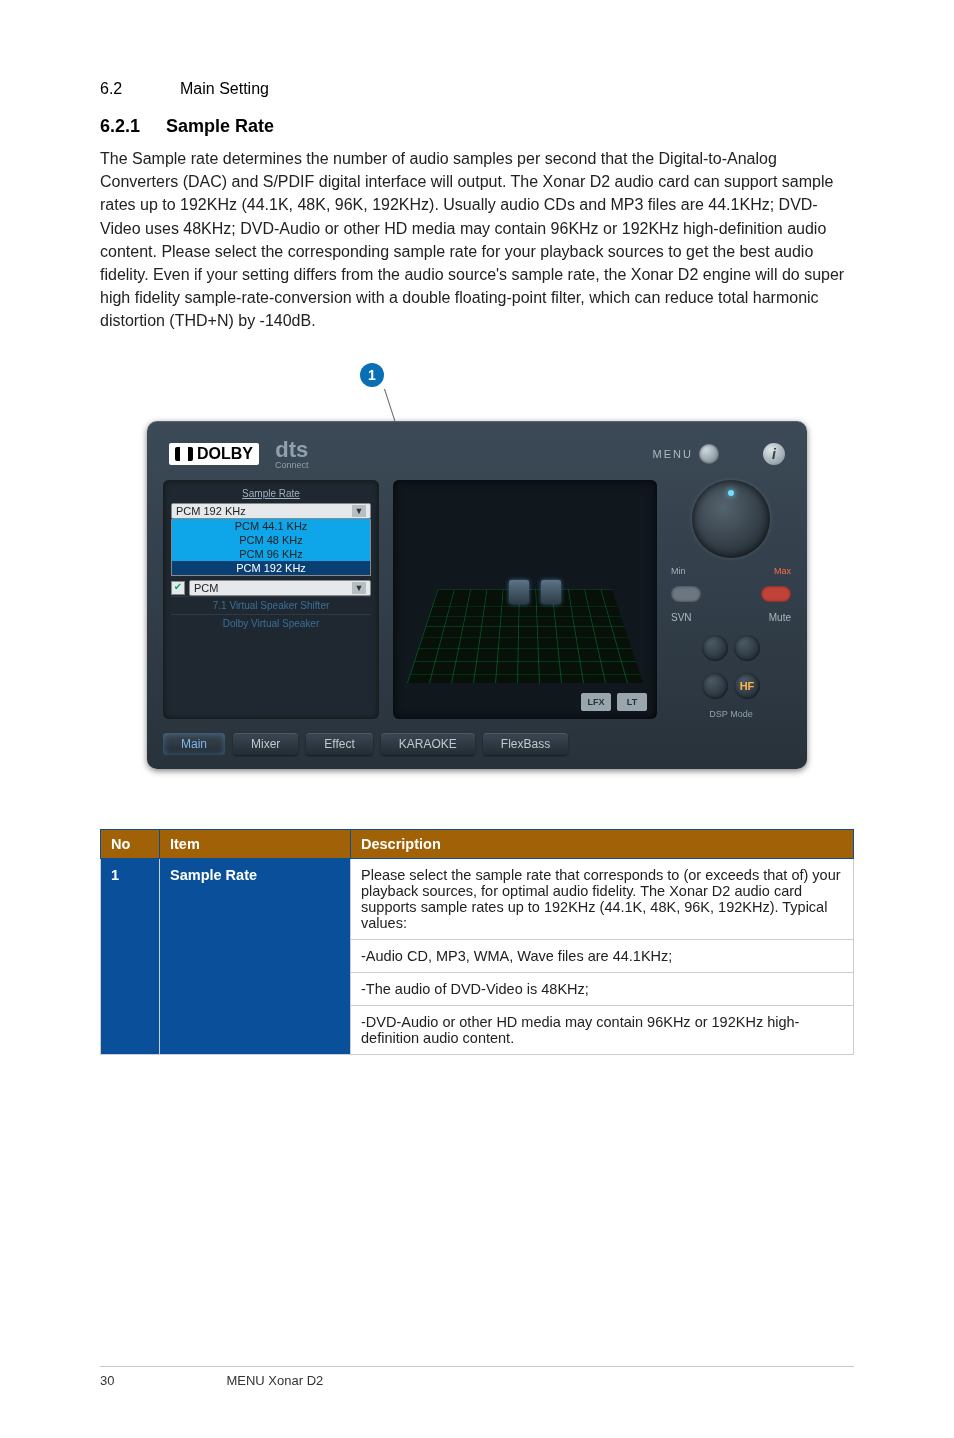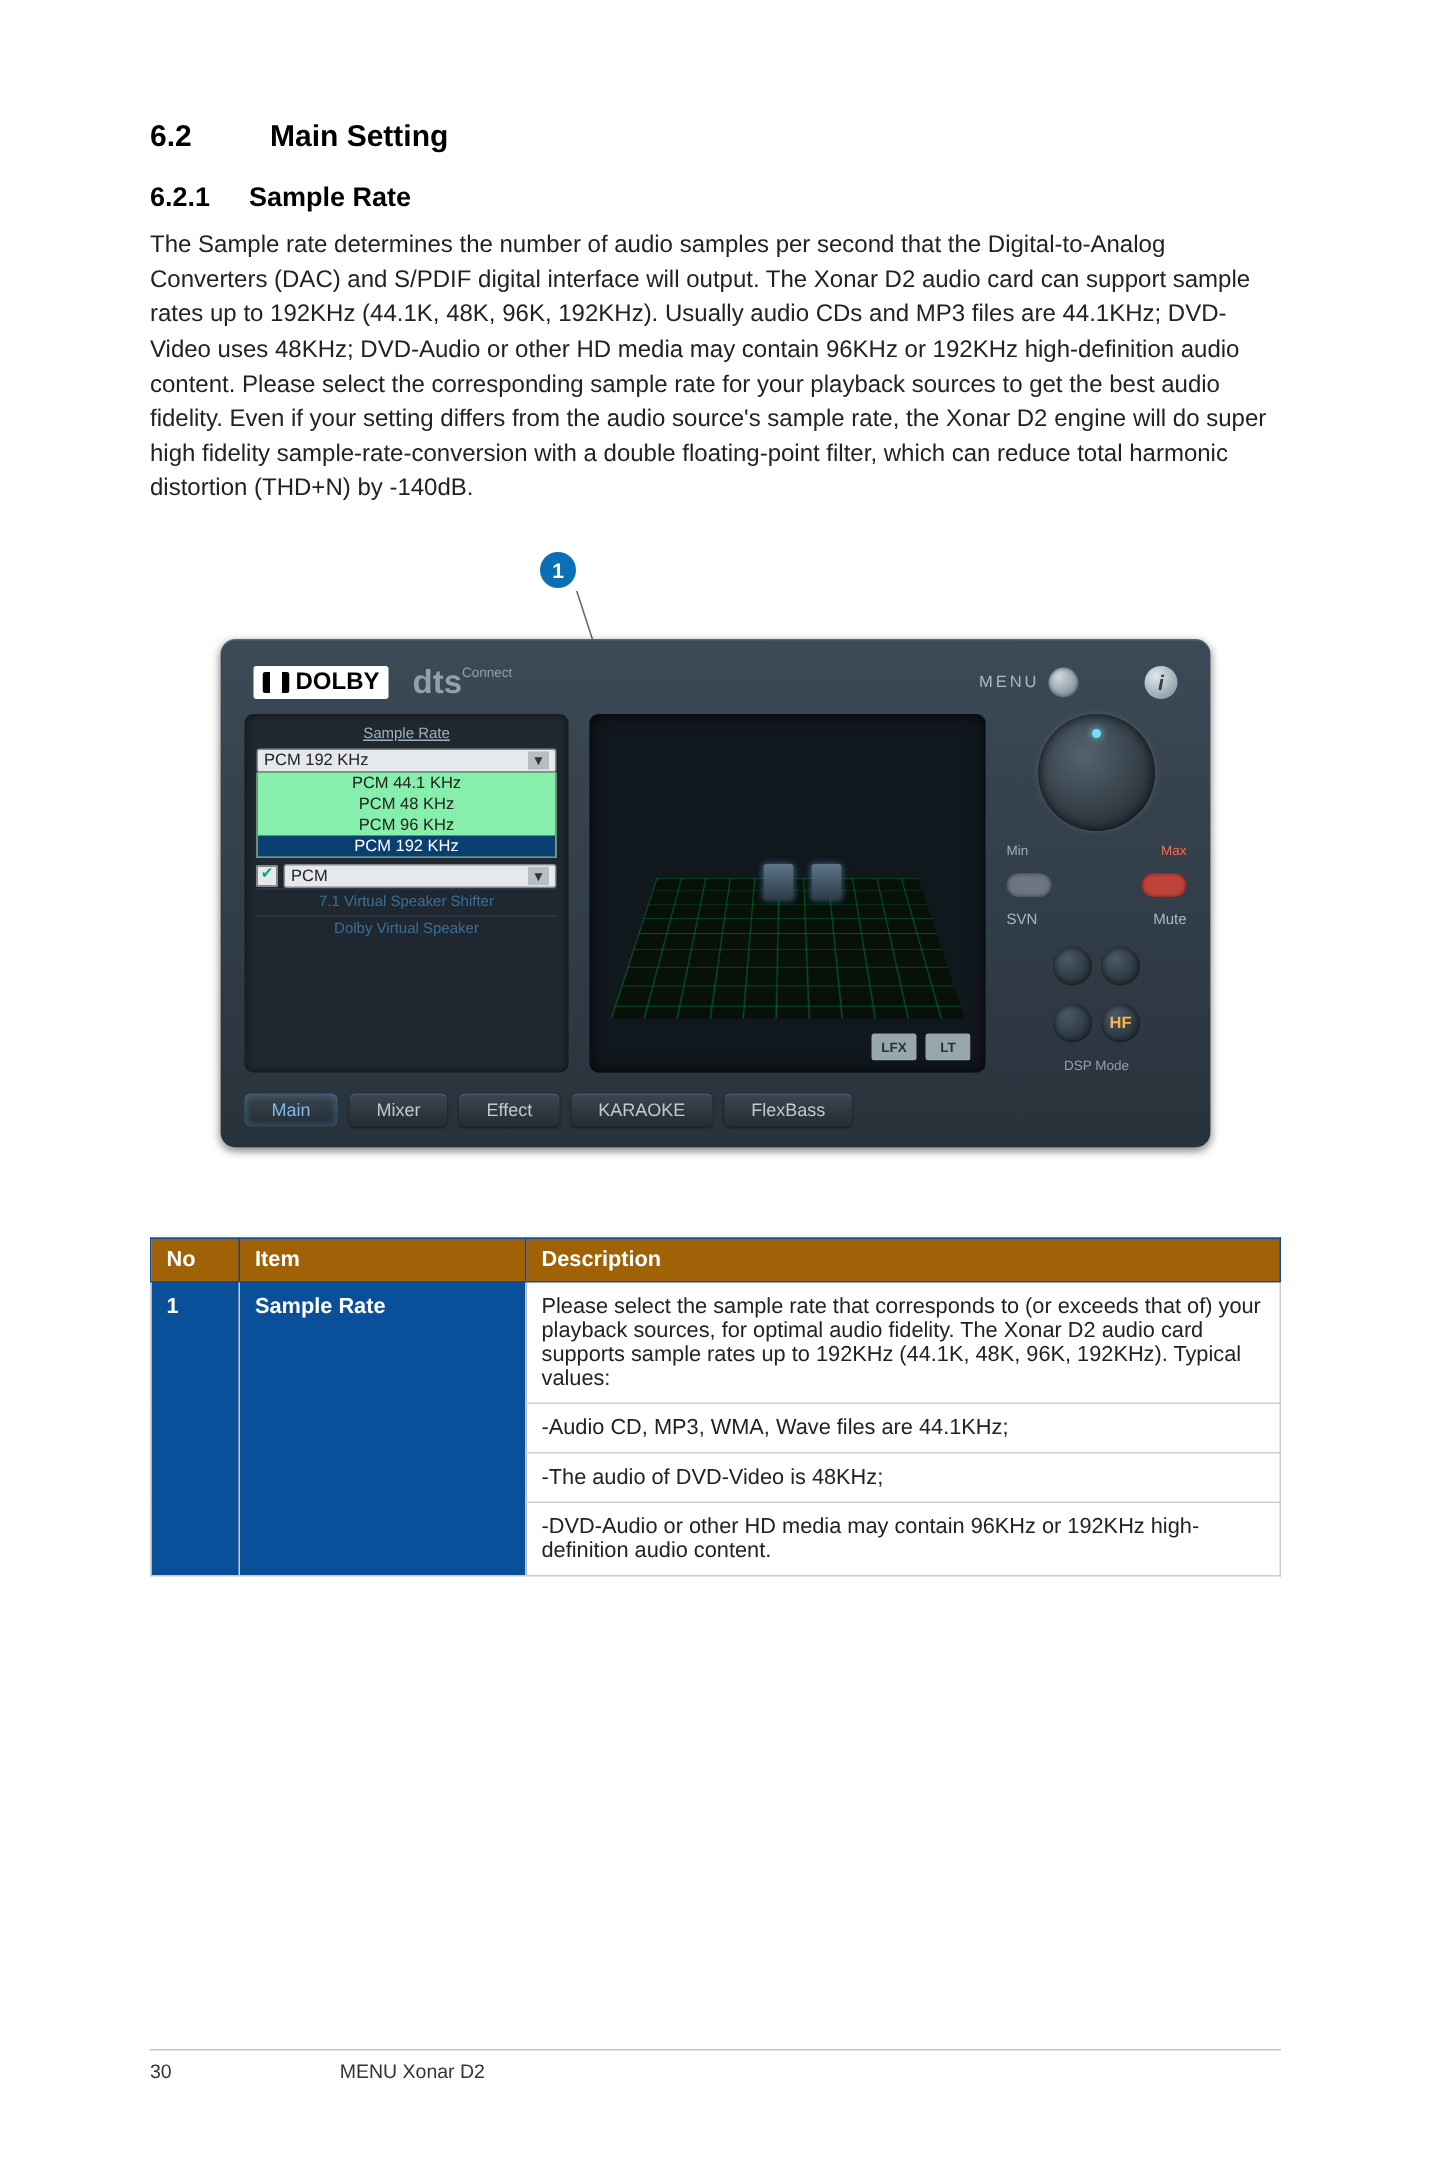--- a/index.html
+++ b/index.html
@@ -10,22 +10,22 @@
     color: #000;
     width: 954px;
   }
   .page {
     padding: 80px 100px 40px 100px;
     box-sizing: border-box;
     min-height: 1438px;
     position: relative;
   }
   .section-heading {
-    font-size: 20px;
-    font-weight: bold;
+    font-size: 16px;
+    font-weight: normal;
     margin: 0 0 18px 0;
   }
   .section-number {
     display: inline-block;
     width: 80px;
   }
   .subsection-heading {
     font-size: 18px;
     font-weight: bold;
     margin: 0 0 10px 0;
@@ -105,21 +105,21 @@
       linear-gradient(#000,#000) 0 0/5px 14px no-repeat,
       linear-gradient(#000,#000) 13px 0/5px 14px no-repeat;
     border-radius: 2px;
     display: inline-block;
   }
   .dts-logo {
     color: #8fa1ad;
     font-weight: bold;
     font-size: 22px;
     display: flex;
-    flex-direction: row;
+    flex-direction: column;
     line-height: 1;
   }
   .dts-sub {
     font-size: 9px;
     font-weight: normal;
     color: #8fa1ad;
   }
   .menu-label {
     margin-left: auto;
     font-size: 11px;
@@ -176,21 +176,21 @@
     font-size: 11px;
   }
   .combo .arrow {
     width: 14px; height: 12px;
     background: #b7bec3;
     display: inline-flex;
     align-items: center; justify-content: center;
     font-size: 9px; color: #333;
   }
   .dropdown-list {
-    background: #86efac;
+    background: #0ea5e9;
     border: 1px solid #888;
     border-top: none;
     color: #222;
     font-size: 11px;
   }
   .dropdown-list div {
     padding: 1px 4px;
   }
   .dropdown-list .sel {
     background: #0a3f73;

